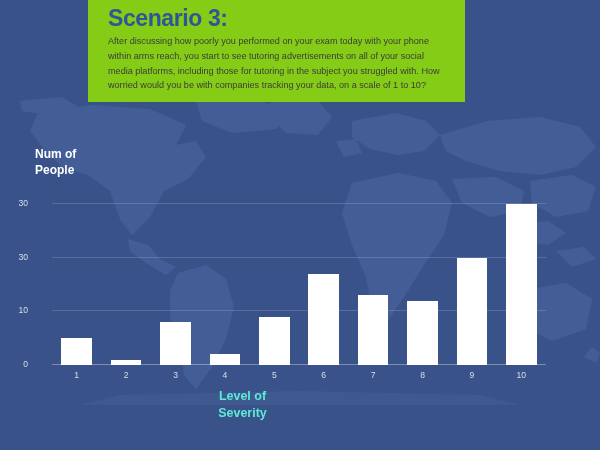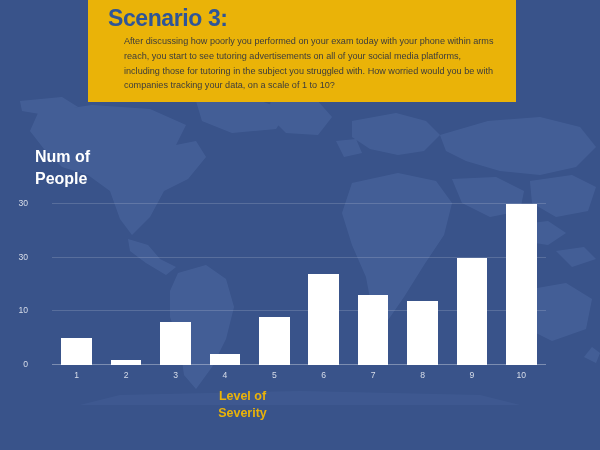--- a/index.html
+++ b/index.html
@@ -32,56 +32,56 @@
     opacity: 0.30;
     pointer-events: none;
   }
   #map-watermark svg { display: block; width: 100%; height: 100%; }
 
   
   #scenario-card {
     position: absolute;
     left: 88px;
     top: 0;
-    width: 428px;
+    width: 377px;
     height: 102px;
-    background: #eab308;
+    background: #84cc16;
     box-sizing: border-box;
     padding: 4px 14px 6px 14px;
   }
   #scenario-title {
     color: #2f5597;
     font-size: 23px;
     font-weight: bold;
     letter-spacing: -0.4px;
     line-height: 1.05;
     margin: 2px 0 4px 6px;
   }
   #scenario-body {
     color: #3c3c3c;
     font-size: 9.1px;
     line-height: 1.62;
-    margin: 0 4px 0 22px;
+    margin: 0 4px 0 6px;
     text-align: left;
   }
 
   
   #chart {
     position: absolute;
     left: 0;
     top: 120px;
     width: 600px;
     height: 330px;
   }
   #y-axis-title {
     position: absolute;
     left: 35px;
     top: 26px;
     color: #ffffff;
-    font-size: 16px;
+    font-size: 12px;
     font-weight: bold;
     line-height: 1.35;
     white-space: pre-line;
   }
   #plot {
     position: absolute;
     left: 52px;
     top: 73px;
     width: 494px;
     height: 172px;
@@ -139,21 +139,21 @@
     margin-top: 5px;
     color: #d8deea;
     font-size: 8.6px;
   }
   #x-axis-title {
     position: absolute;
     left: 0;
     top: 268px;
     width: 485px;
     text-align: center;
-    color: #eab308;
+    color: #5eead4;
     font-size: 12.5px;
     font-weight: bold;
     line-height: 1.35;
     white-space: pre-line;
   }
 </style>
 </head>
 <body>
 
 <div id="slide">

